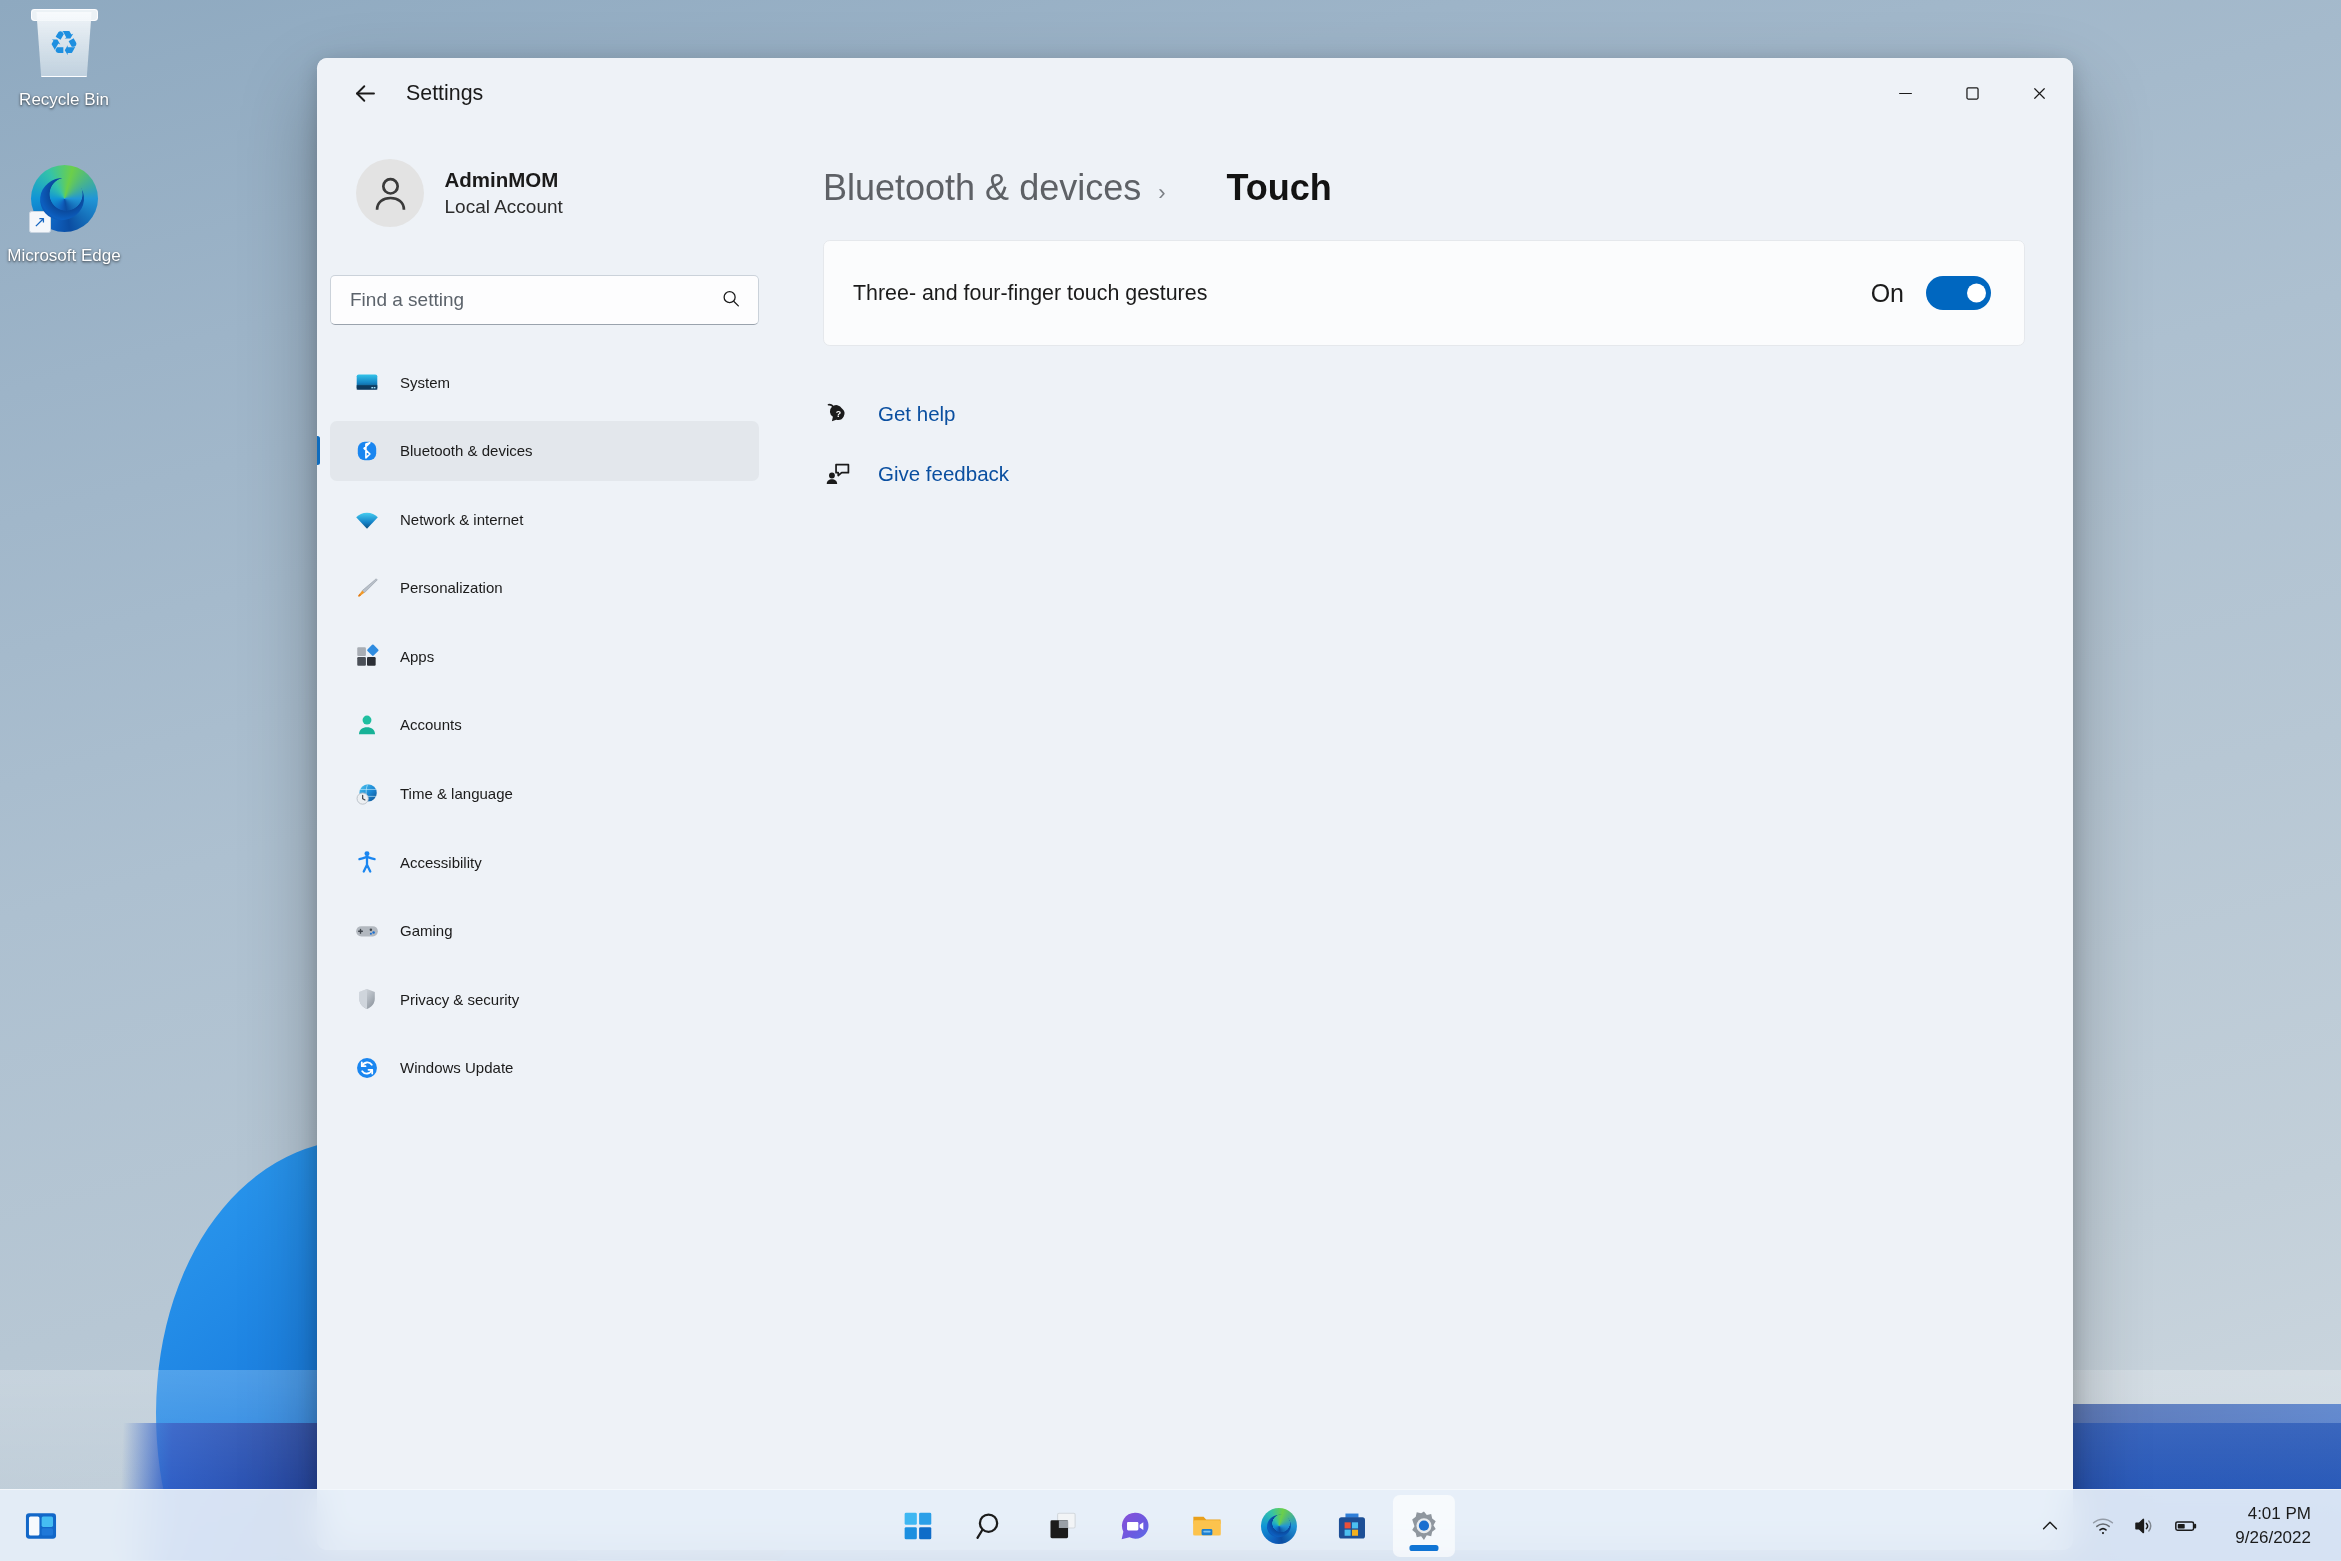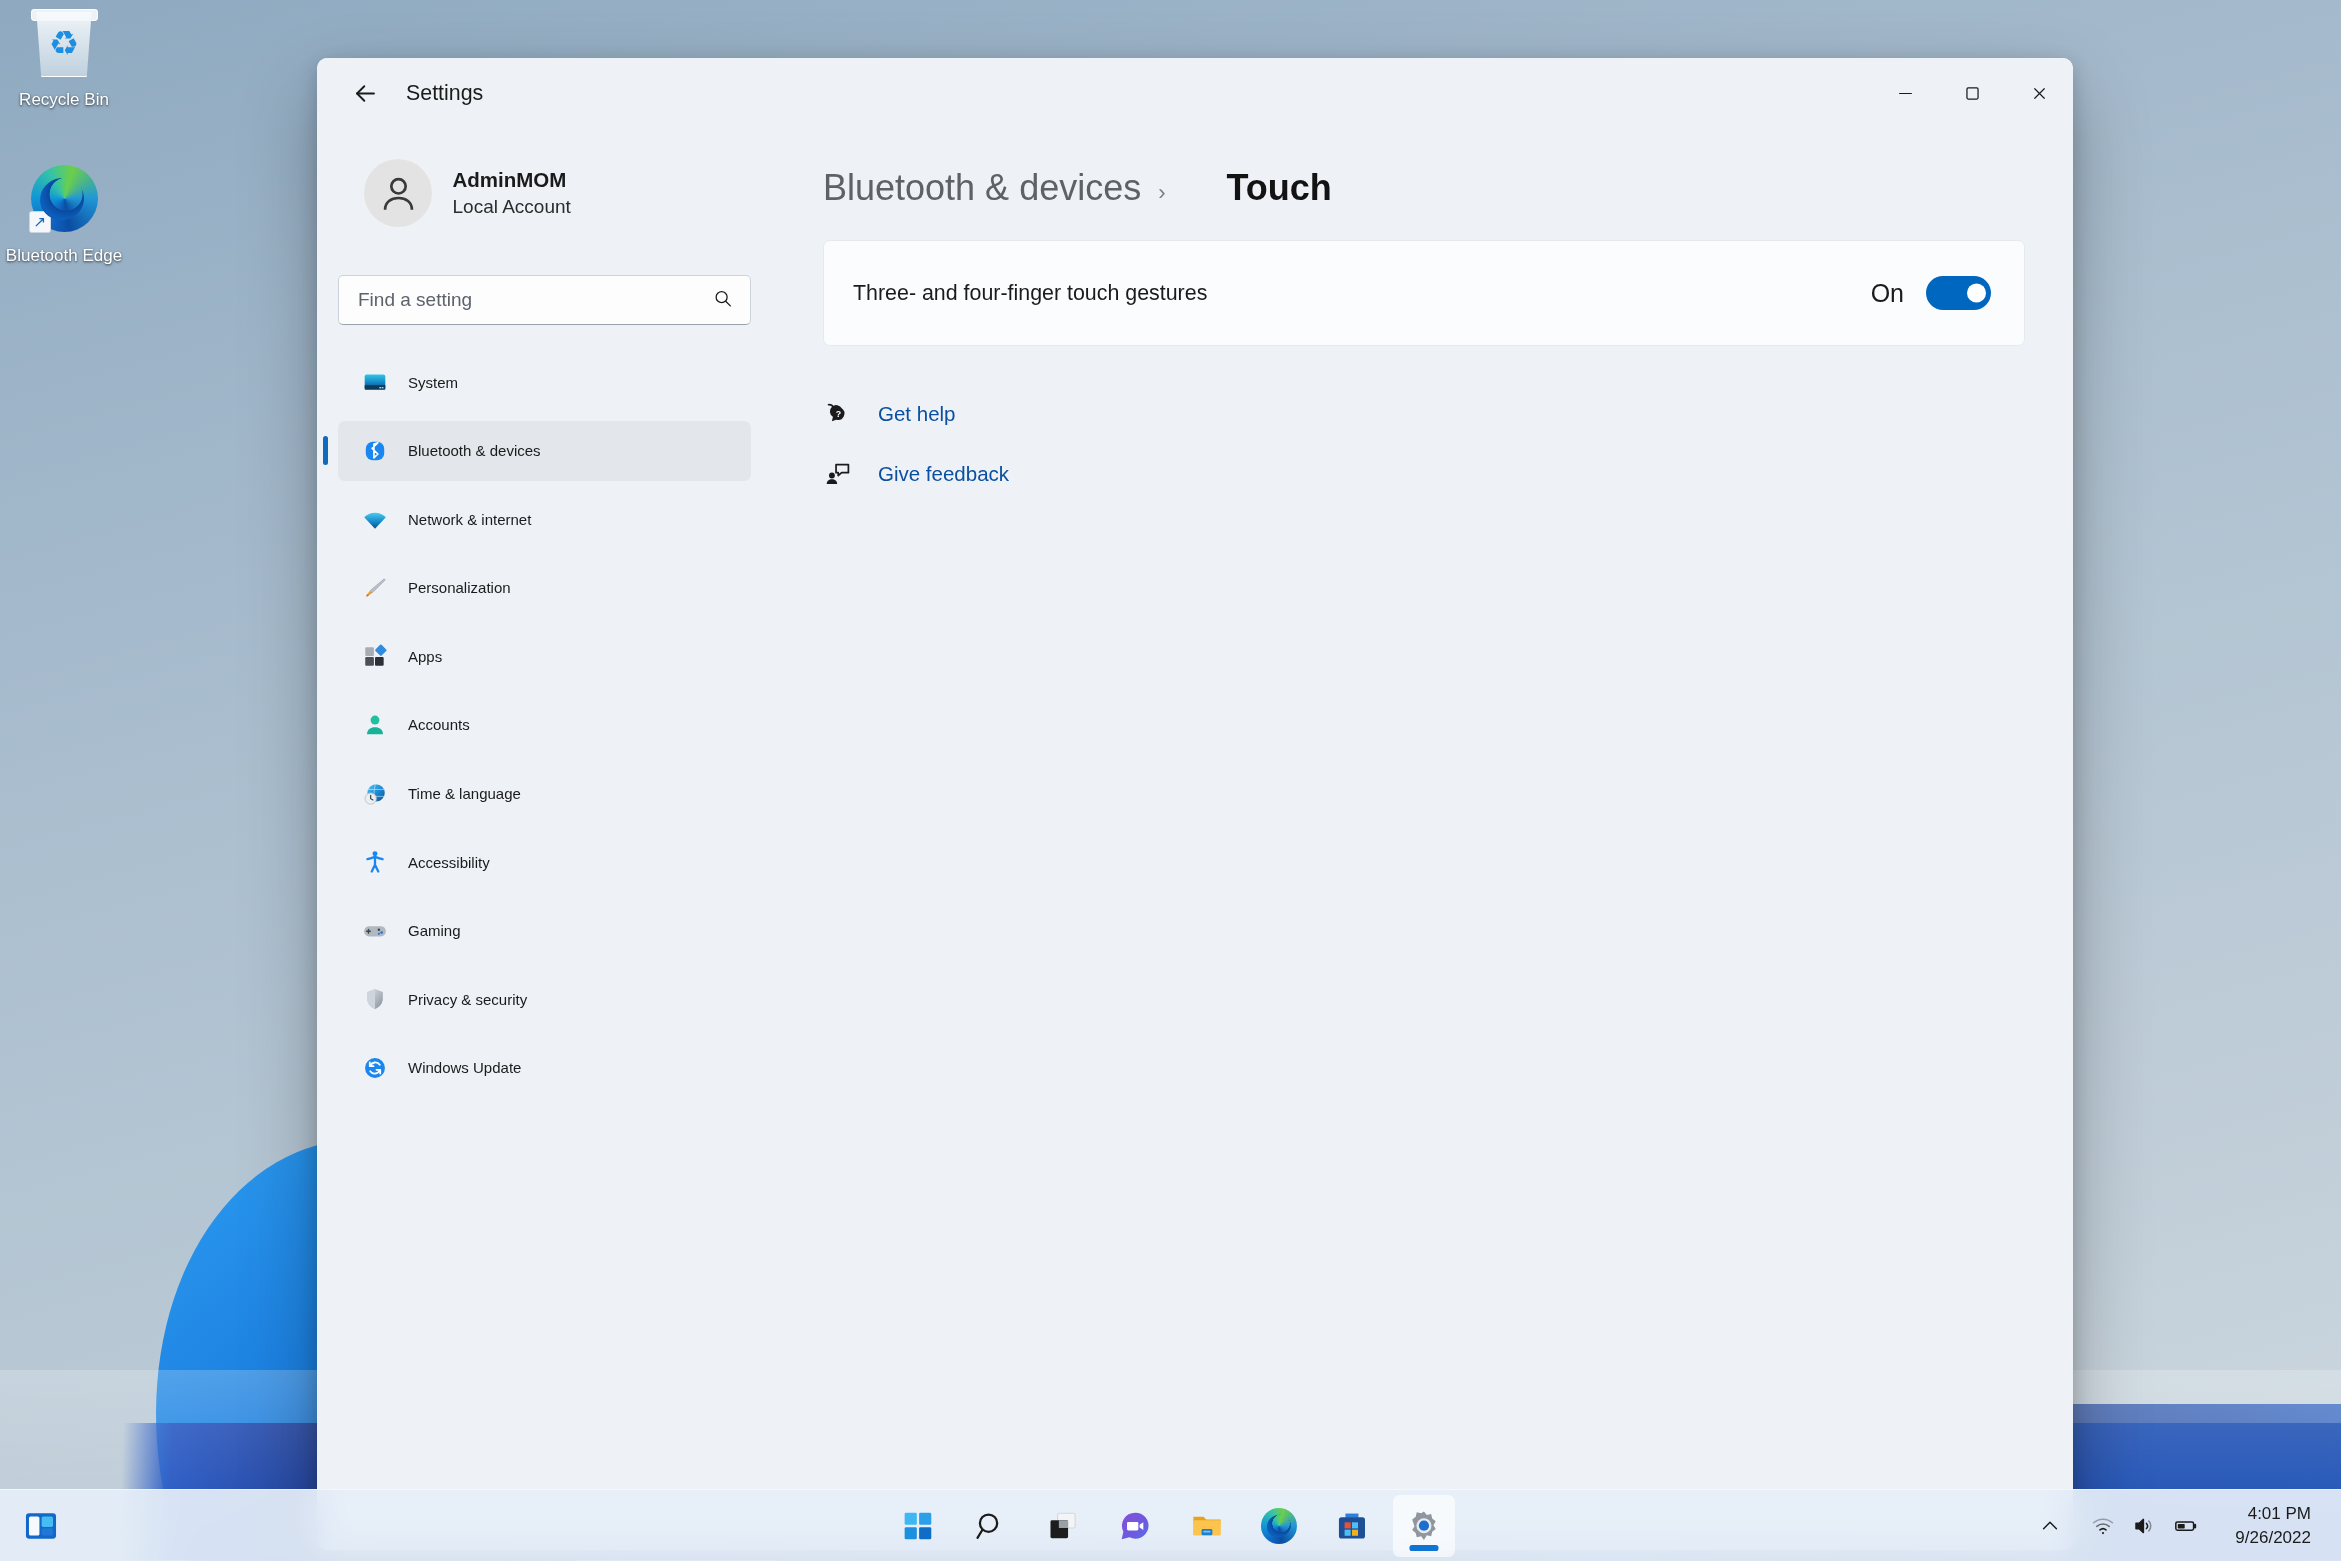--- a/index.html
+++ b/index.html
@@ -101,21 +101,21 @@
     display:flex; align-items:center; justify-content:center;
     border-radius:5.1px; cursor:pointer; color:#1b1b1b;
   }
   #window-title{ margin-left:17px; font-size:21.4px; color:#1b1b1b; }
   #window-controls{ position:absolute; right:0; top:0; display:flex; height:70px; }
   .wc-btn{ width:67px; height:70px; display:flex; align-items:center; justify-content:center; cursor:pointer; }
 
   #window-body{ flex:1 1 auto; display:flex; min-height:0; background:#eef2f7; }
 
   
-  #sidebar{ width:455px; flex:0 0 455px; padding:0 21px; background:#eef2f7; }
+  #sidebar{ width:455px; flex:0 0 455px; padding:0 13px; background:#eef2f7; }
   #profile{ display:flex; align-items:center; gap:20.5px; padding:31px 0 0 26px; }
   #avatar{
     width:68px; height:68px; border-radius:50%; background:#e3e3e3;
     display:flex; align-items:center; justify-content:center; flex:0 0 auto;
   }
   #profile-text .name{ font-size:20.5px; font-weight:bold; color:#1b1b1b; line-height:1.3; }
   #profile-text .sub{ font-size:19px; color:#2c2c2c; line-height:1.35; }
 
   #search-wrap{ margin:48px 0 0 0; position:relative; }
   #search-input{
@@ -226,21 +226,21 @@
     </span>
     <span>Recycle Bin</span>
   </div>
 
   <div class="desk-icon" style="left:0px; top:163px;">
     <span class="glyph">
       <span class="edge-logo" style="display:block;width:67px;height:67px;margin:1.7px auto 0;position:relative;">
         <span class="shortcut-arrow">↗</span>
       </span>
     </span>
-    <span>Bluetooth</span>
+    <span>Microsoft</span>
     <span>Edge</span>
   </div>
 
   <div id="settings-window">
 
     <div id="titlebar">
       <div id="back-button">
         <svg width="29" height="29" viewBox="0 0 24 24" fill="none" stroke="#1b1b1b" stroke-width="1.6" stroke-linecap="round" stroke-linejoin="round">
           <path d="M19 12H5"></path>
             <path d="M11 18l-6-6 6-6"></path>

